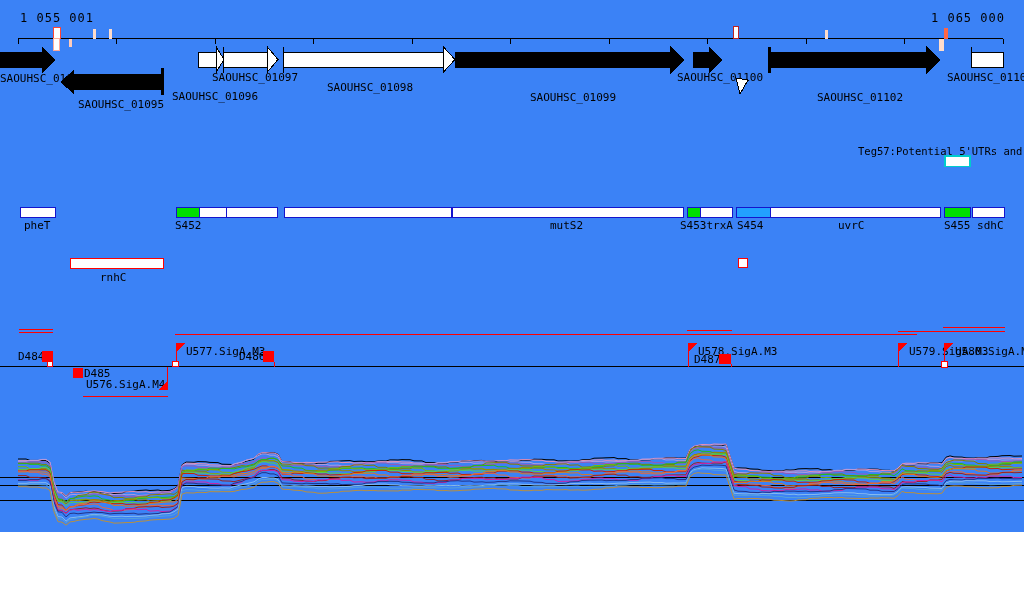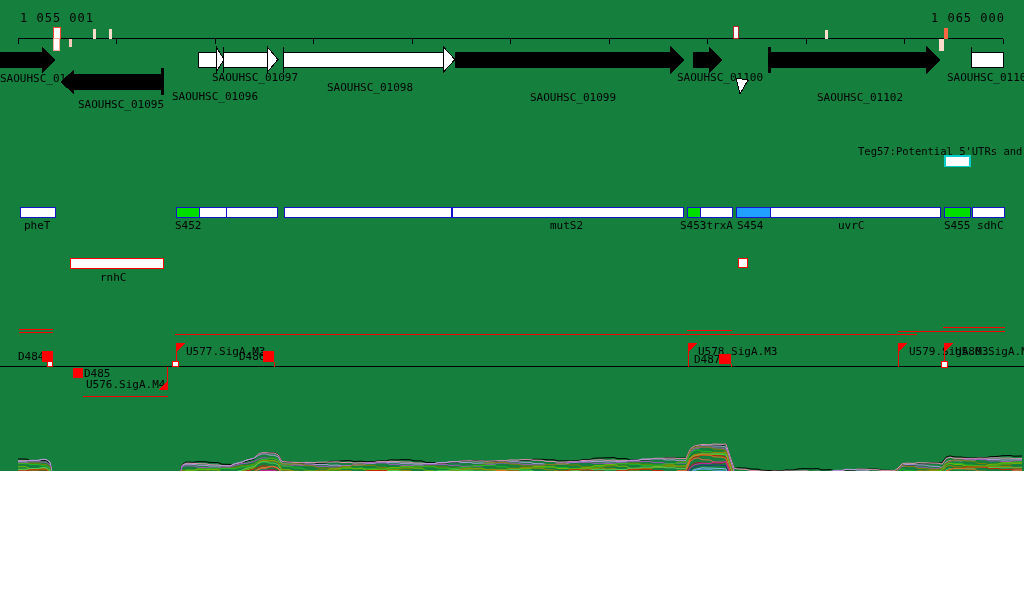--- a/index.html
+++ b/index.html
@@ -1,16 +1,16 @@
 <!DOCTYPE html>
 <html><head>
 <meta charset="utf-8">
 <style>
   html,body{margin:0;padding:0;background:#fff;}
-  #stage{position:relative;width:1024px;height:471px;background:#15803d;overflow:hidden;
+  #stage{position:relative;width:1024px;height:532px;background:#3b82f6;overflow:hidden;
          font-family:"DejaVu Sans Mono","Liberation Mono",monospace;}
   svg text{font-family:"DejaVu Sans Mono","Liberation Mono",monospace;font-size:11px;fill:#000;}
   svg text.coord{font-size:12px;letter-spacing:1px;}
   svg text.teg{font-size:10.5px;}
   .crisp{shape-rendering:crispEdges;}
 </style>
 </head>
 <body>
 
 <div id="stage">

